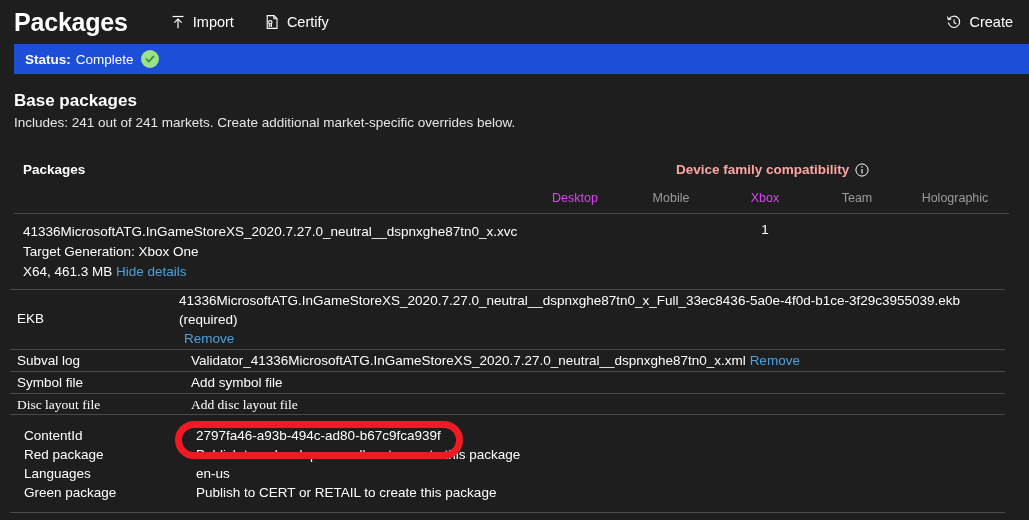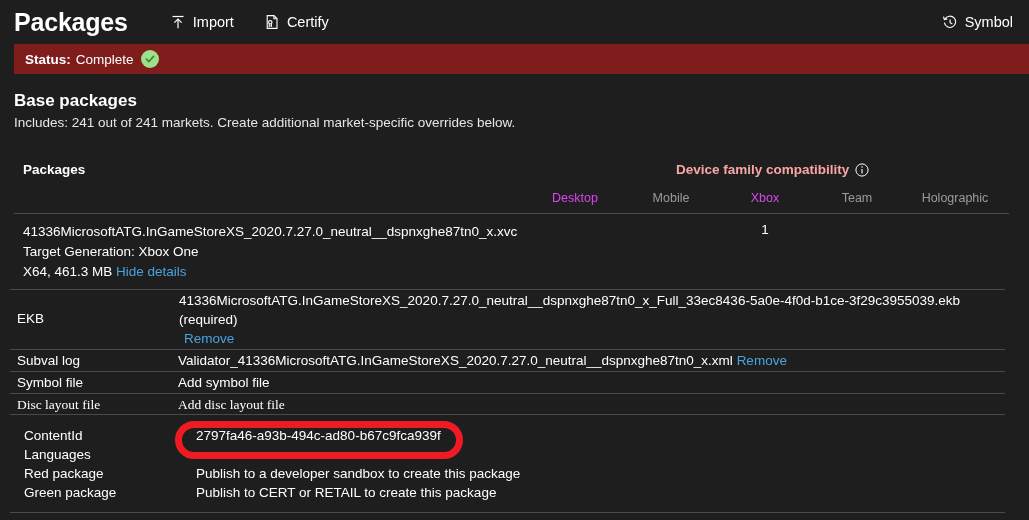--- a/index.html
+++ b/index.html
@@ -29,21 +29,21 @@
     font-size: 14.5px; color: #ffffff; cursor: default;
     margin-left: 28px; padding: 4px 2px;
   }
   .cmd-ico { display: inline-flex; width: 16px; height: 16px; align-items: center; justify-content: center; }
   .spacer { flex: 1 1 auto; }
   .cmd.right { margin-left: 0; margin-right: 14px; }
 
   
   .statusbar {
     position: absolute; left: 14px; top: 44px; width: 1015px; height: 30px;
-    background: #7f1d1d; display: flex; align-items: center;
+    background: #1d4ed8; display: flex; align-items: center;
   }
   .status-label { font-size: 13.5px; font-weight: bold; margin-left: 11px; color: #ffffff; }
   .status-value { font-size: 13.5px; margin-left: 5px; color: #ffffff; }
   .status-check {
     width: 18px; height: 18px; border-radius: 50%;
     background: #9fe08c; margin-left: 7px;
     display: inline-flex; align-items: center; justify-content: center;
   }
 
   
@@ -77,21 +77,21 @@
   .pkg-count {
     position: absolute; top: 0; width: 110px; text-align: center;
     font-size: 13.5px; color: #ffffff;
   }
 
   
   .detail { position: absolute; left: 10px; top: 289px; width: 995px; }
   .drow { position: relative; width: 995px; border-top: 1px solid #4a4a4a; }
   .drow:last-child { border-bottom: 1px solid #4a4a4a; font-family: Liberation Serif, serif; }
   .dlabel { position: absolute; left: 7px; font-size: 13.5px; color: #ffffff; }
-  .dval   { position: absolute; left: 168px; font-size: 13.5px; color: #ffffff; white-space: nowrap; }
+  .dval   { position: absolute; left: 181px; font-size: 13.5px; color: #ffffff; white-space: nowrap; }
 
   .drow-ekb { height: 60px; }
   .drow-ekb .dlabel { top: 21px; }
   .ekb-line1 { position: absolute; left: 169px; top: 3px;  font-size: 13.5px; color: #ffffff; white-space: nowrap; }
   .ekb-line2 { position: absolute; left: 169px; top: 22px; font-size: 13.5px; color: #ffffff; }
   .ekb-line3 { position: absolute; left: 174px; top: 41px; font-size: 13.5px; }
 
   .drow-1line { height: 22px; }
   .drow-1line .dlabel { top: 3px; }
   .drow-1line .dval  { top: 3px; }
@@ -146,21 +146,21 @@
     <div class="spacer"></div>
 
     <div class="cmd right">
       <span class="cmd-ico">
         <svg width="17" height="17" viewBox="0 0 17 17">
           <path d="M3.2 5.0 A6.0 6.0 0 1 1 2.6 8.6" stroke="#fff" stroke-width="1.2" fill="none"></path>
           <path d="M1.6 2.2 L2.5 5.3 L5.6 4.6" stroke="#fff" stroke-width="1.2" fill="none"></path>
           <path d="M8.6 5.3 V8.8 L11.0 10.1" stroke="#fff" stroke-width="1.2" fill="none"></path>
         </svg>
       </span>
-      <span>Symbol</span>
+      <span>Create</span>
     </div>
   </div>
 
   <div class="statusbar">
     <span class="status-label">Status:</span>
     <span class="status-value">Complete</span>
     <span class="status-check">
       <svg width="14" height="14" viewBox="0 0 14 14">
         <path d="M3.4 7.2 L5.8 9.6 L10.6 4.4" stroke="#3a8f34" stroke-width="1.7" fill="none" stroke-linecap="round" stroke-linejoin="round"></path>
       </svg>
@@ -235,28 +235,28 @@
     </div>
 
   </div>
 
   <div class="info-block" id="info-block">
       <div class="irow">
         <div class="ilabel">ContentId</div>
         <div class="ival">2797fa46-a93b-494c-ad80-b67c9fca939f</div>
       </div>
       <div class="irow">
+        <div class="ilabel">Red package</div>
+        <div class="ival">Publish to a developer sandbox to create this package</div>
+      </div>
+      <div class="irow">
         <div class="ilabel">Languages</div>
         <div class="ival">en-us</div>
       </div>
       <div class="irow">
-        <div class="ilabel">Red package</div>
-        <div class="ival">Publish to a developer sandbox to create this package</div>
-      </div>
-      <div class="irow">
         <div class="ilabel">Green package</div>
         <div class="ival">Publish to CERT or RETAIL to create this package</div>
       </div>
     </div>
 
   <div class="hr-bottom"></div>
 
   <div class="annot"></div>
 
 </div>

